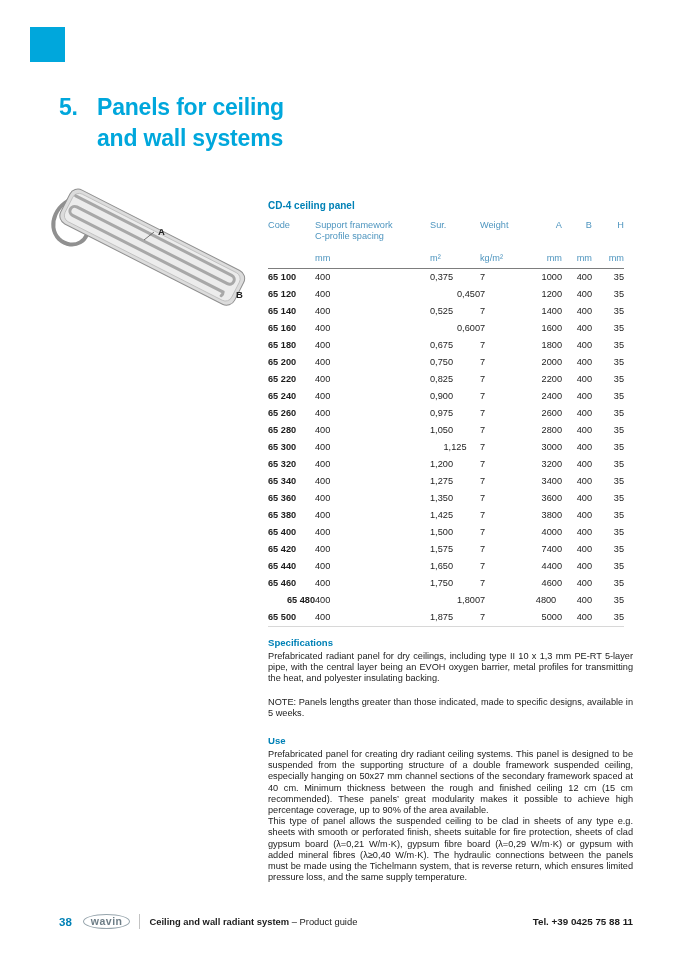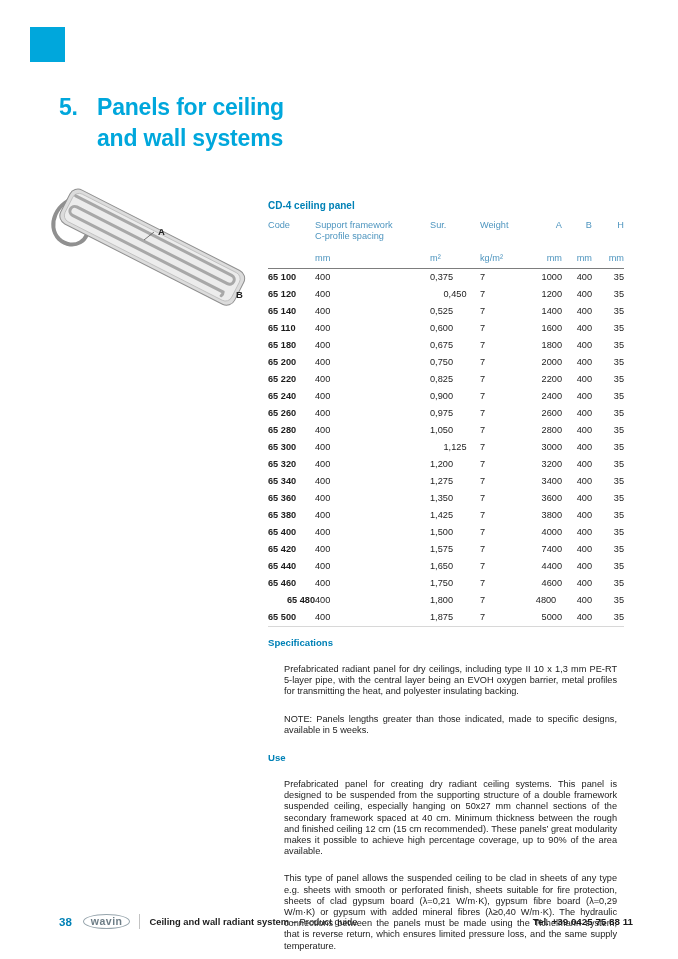--- a/index.html
+++ b/index.html
@@ -21,21 +21,21 @@
   table.product-table { border-collapse:collapse; table-layout:fixed; width:356px; }
   .product-table th { color:#4e95bf; font-weight:normal; font-size:9.2px; line-height:11px; text-align:left; vertical-align:top; padding:0; }
   .product-table thead tr.labels th { padding-bottom:6px; }
   .product-table thead tr.units th { padding:5px 0 4px; border-bottom:1px solid #7d7d7d; }
   .product-table td { font-size:9.2px; line-height:11px; padding:3px 0; color:#1c1c1c; }
   .product-table td:first-child { font-weight:bold; }
   .product-table tbody tr:last-child td { border-bottom:1px solid #d8d8d8; }
 
   .section-heading { color:#0081b6; font-weight:bold; font-size:9.6px; margin:10px 0 3px; }
   .section-heading.use { margin-top:16px; }
-  .body-text { margin:16px; font-size:9.2px; line-height:11.2px; text-align:justify; color:#222; }
+  .body-text { margin:0; font-size:9.2px; line-height:11.2px; text-align:justify; color:#222; }
   .body-text.note { margin-top:12px; }
 
   .footer { position:absolute; left:59px; right:45px; top:914px; display:flex; align-items:center; font-size:9.4px; }
   .page-number { color:#0081b6; font-weight:bold; font-size:11.5px; margin-right:11px; }
   .logo { display:inline-block; border:1.5px solid #97a5ad; border-radius:50%; padding:0 7px 1px; color:#6d7d86; font-weight:bold; font-size:10.5px; letter-spacing:.5px; }
   .vdiv { width:1px; height:15px; background:#c3c3c3; margin:0 9px; }
   .footer-text b { font-weight:bold; }
   .footer-tel { margin-left:auto; font-weight:bold; font-size:9.8px; }
 
   svg text { font-family:"Liberation Sans", sans-serif; }
@@ -109,39 +109,39 @@
             <td style="text-align: left;">400</td>
             <td style="text-align: left;">0,375</td>
             <td style="text-align: left;">7</td>
             <td style="text-align: right;">1000</td>
             <td style="text-align: right;">400</td>
             <td style="text-align: right;">35</td>
           </tr>
           <tr>
             <td style="text-align: left;">65 120</td>
             <td style="text-align: left;">400</td>
-            <td style="text-align: center;">0,450</td>
+            <td style="text-align: right;">0,450</td>
             <td style="text-align: left;">7</td>
             <td style="text-align: right;">1200</td>
             <td style="text-align: right;">400</td>
             <td style="text-align: right;">35</td>
           </tr>
           <tr>
             <td style="text-align: left;">65 140</td>
             <td style="text-align: left;">400</td>
             <td style="text-align: left;">0,525</td>
             <td style="text-align: left;">7</td>
             <td style="text-align: right;">1400</td>
             <td style="text-align: right;">400</td>
             <td style="text-align: right;">35</td>
           </tr>
           <tr>
-            <td style="text-align: left;">65 110</td>
-            <td style="text-align: left;">400</td>
-            <td style="text-align: left;">0,600</td>
+            <td style="text-align: left;">65 160</td>
+            <td style="text-align: left;">400</td>
+            <td style="text-align: right;">0,600</td>
             <td style="text-align: left;">7</td>
             <td style="text-align: right;">1600</td>
             <td style="text-align: right;">400</td>
             <td style="text-align: right;">35</td>
           </tr>
           <tr>
             <td style="text-align: left;">65 180</td>
             <td style="text-align: left;">400</td>
             <td style="text-align: left;">0,675</td>
             <td style="text-align: left;">7</td>
@@ -271,21 +271,21 @@
             <td style="text-align: left;">400</td>
             <td style="text-align: left;">1,750</td>
             <td style="text-align: left;">7</td>
             <td style="text-align: right;">4600</td>
             <td style="text-align: right;">400</td>
             <td style="text-align: right;">35</td>
           </tr>
           <tr>
             <td style="text-align: right;">65 480</td>
             <td style="text-align: left;">400</td>
-            <td style="text-align: left;">1,800</td>
+            <td style="text-align: right;">1,800</td>
             <td style="text-align: left;">7</td>
             <td style="text-align: center;">4800</td>
             <td style="text-align: right;">400</td>
             <td style="text-align: right;">35</td>
           </tr>
           <tr>
             <td style="text-align: left; margin-top: 20px;">65 500</td>
             <td style="text-align: left;">400</td>
             <td style="text-align: left;">1,875</td>
             <td style="text-align: left;">7</td>

